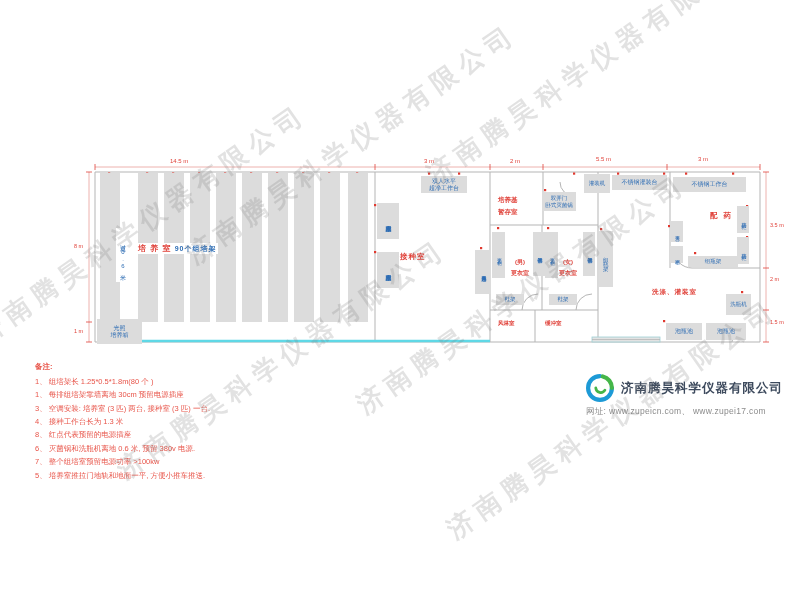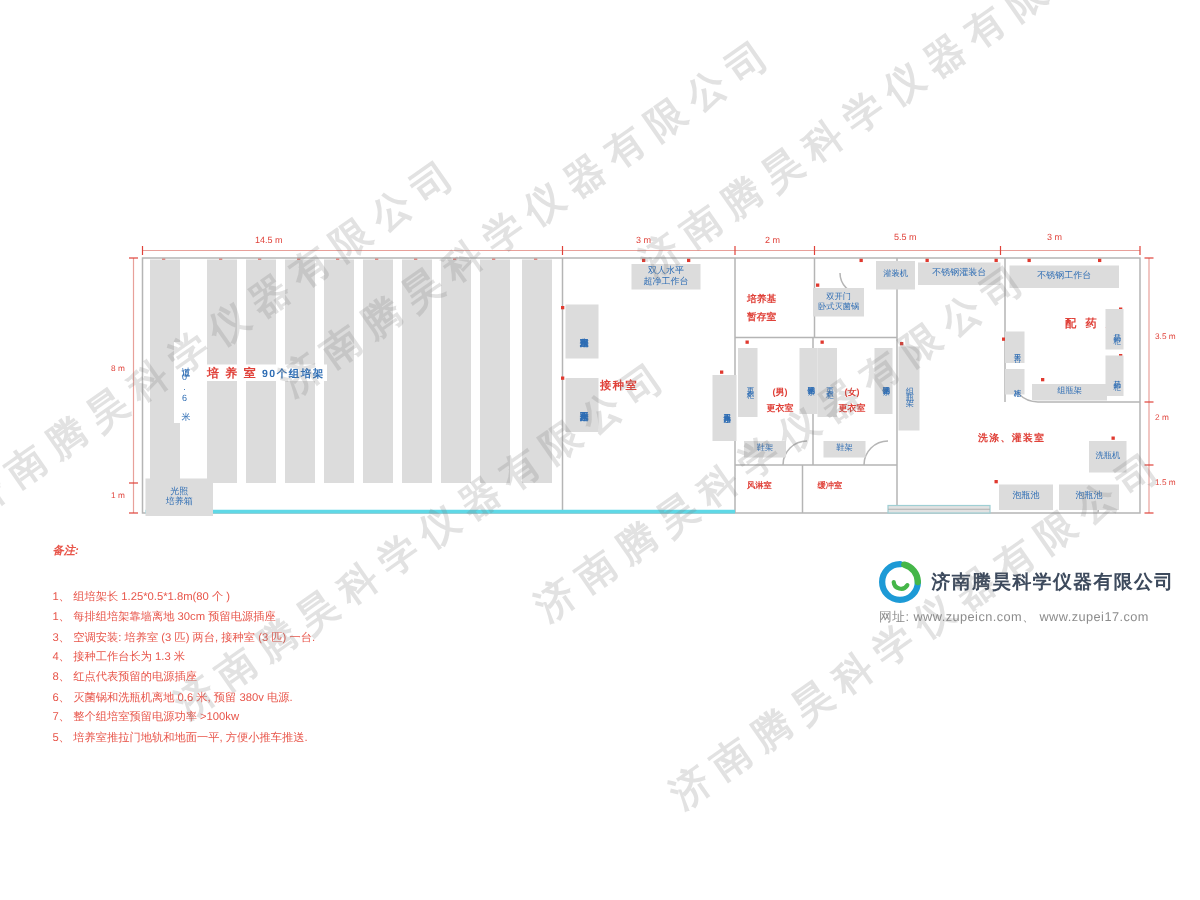--- a/index.html
+++ b/index.html
@@ -10,21 +10,21 @@
   .rack{position:absolute;top:173px;height:149px;width:20px;background:#dcdcdc;}
   .box{position:absolute;background:#dcdcdc;color:#2e6db4;font-size:6px;line-height:1.15;
        display:flex;align-items:center;justify-content:center;text-align:center;z-index:2;}
   .box span{display:block;}
   .vert{writing-mode:vertical-rl;text-orientation:upright;letter-spacing:1px;}
   .vbench{writing-mode:vertical-rl;text-orientation:upright;font-size:6px;letter-spacing:0;}
   .rlabel{position:absolute;color:#e0423a;font-weight:bold;z-index:2;text-align:center;}
   .blabel{color:#2e6db4;}
   .dim{position:absolute;color:#e0423a;font-size:6px;z-index:2;white-space:nowrap;}
   .notes{position:absolute;left:35px;top:362px;color:#e8554a;font-size:7.5px;line-height:1.45;z-index:2;}
-  .notes .ttl{font-weight:bold;margin-bottom:20px;font-style:italic;}
+  .notes .ttl{font-weight:bold;margin-bottom:4px;}
   .notes div{margin-bottom:2.5px;}
   .company{position:absolute;left:586px;top:374px;z-index:2;}
   .company .row1{display:flex;align-items:center;gap:7px;}
   .company .cname{font-size:12.5px;font-weight:bold;color:#3d4a5d;letter-spacing:1px;}
   .company .contact{font-size:8.5px;color:#8c8c8c;margin-top:4px;letter-spacing:.3px;}
   .wm{position:absolute;white-space:nowrap;font-size:26px;letter-spacing:7px;
       color:rgba(125,125,125,0.22);transform:rotate(-35deg);transform-origin:left center;
       z-index:3;pointer-events:none;font-weight:bold;}
   .whitebg{background:#fff;padding:0 2px;}
 </style>

